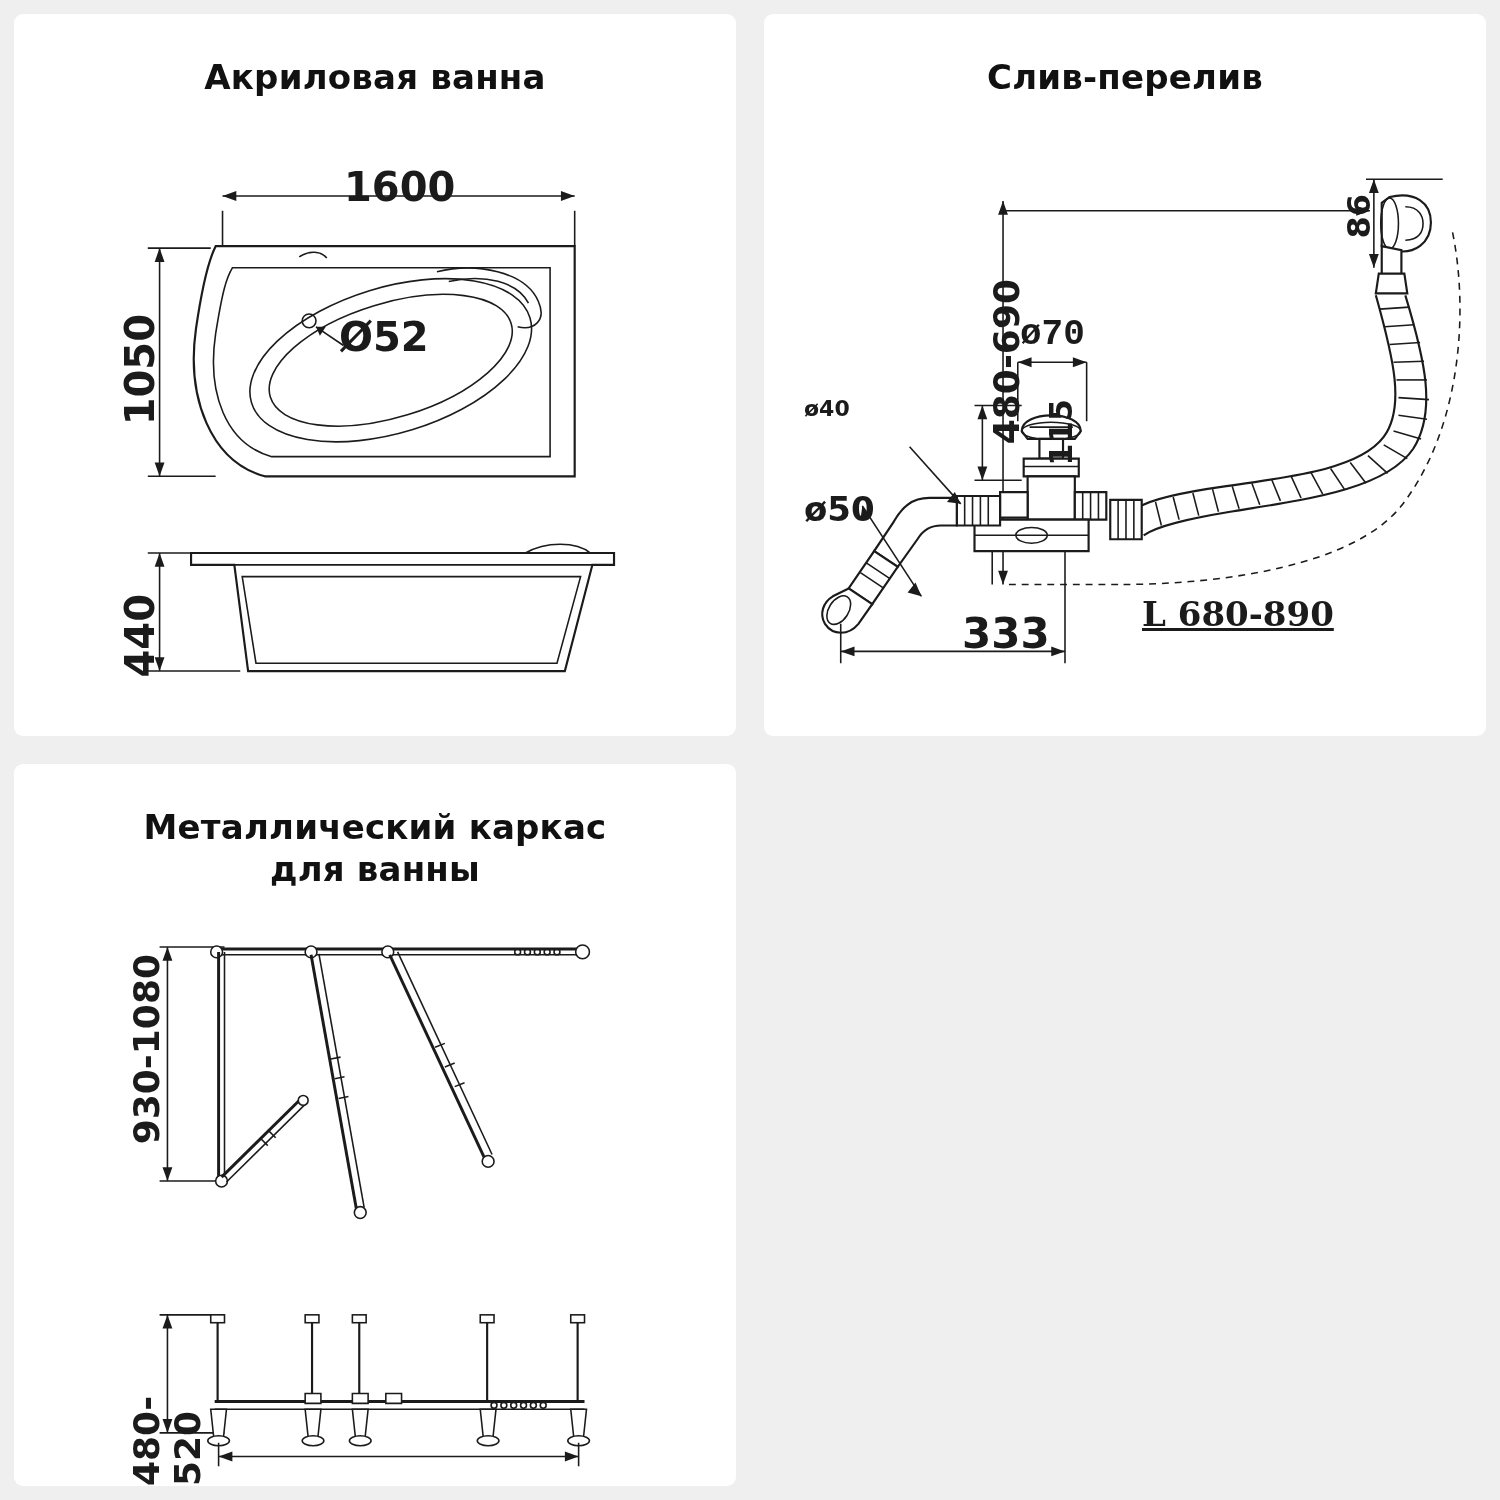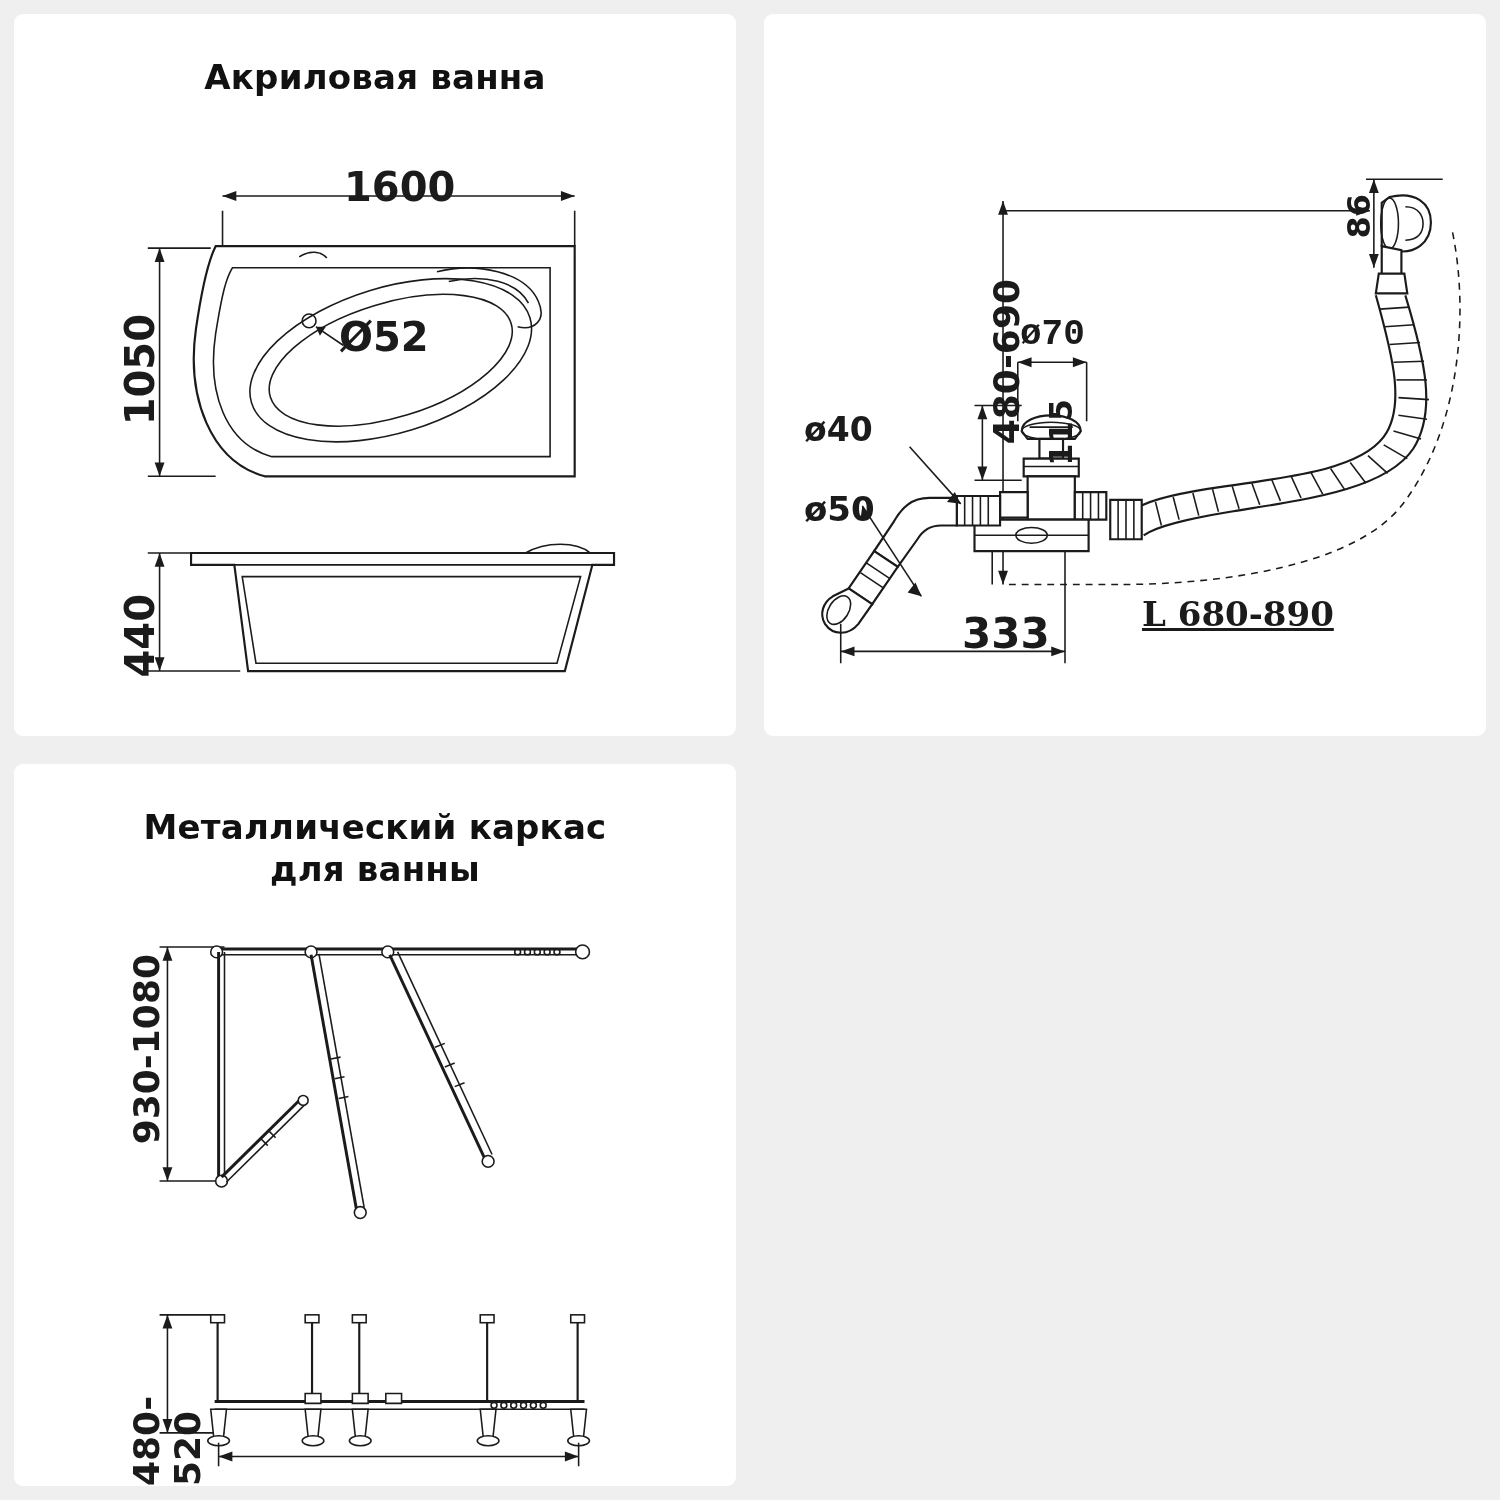--- a/index.html
+++ b/index.html
@@ -110,20 +110,21 @@
       <div style="position:absolute;left:0;top:0;width:100%;height:100%;">
         <div style="position:absolute;left:330px;top:150px;font-size:40px;font-weight:bold;">1600</div>
         <div style="position:absolute;left:103px;top:300px;font-size:40px;font-weight:bold;writing-mode:vertical-rl;transform:rotate(180deg);">1050</div>
         <div style="position:absolute;left:103px;top:580px;font-size:40px;font-weight:bold;writing-mode:vertical-rl;transform:rotate(180deg);">440</div>
         <div style="position:absolute;left:325px;top:300px;font-size:40px;font-weight:bold;">Ø52</div>
       </div>
     </div>
   </div>
 
   <div class="panel">
+    <div class="panel-title" style="top:42px;">Слив-перелив</div>
 
     <div class="svgwrap">
       <svg viewBox="0 0 734 734" preserveAspectRatio="xMidYMid meet">
 
         <g>
           <line class="ln thin" x1="243" y1="190" x2="243" y2="580"></line>
           <polygon points="243,190 238,204 248,204" fill="#1b1b1b"></polygon>
           <polygon points="243,580 238,566 248,566" fill="#1b1b1b"></polygon>
 
           <line class="ln thin" x1="243" y1="200" x2="616" y2="200"></line>
@@ -254,21 +255,21 @@
           <polygon points="306,648 292,643 292,653" fill="#1b1b1b"></polygon>
           <line class="ln thin" x1="78" y1="620" x2="78" y2="660"></line>
           <line class="ln thin" x1="306" y1="580" x2="306" y2="660"></line>
         </g>
       </svg>
 
       <div style="position:absolute;left:0;top:0;width:100%;height:100%;">
         <div style="position:absolute;left:222px;top:265px;font-size:36px;font-weight:bold;writing-mode:vertical-rl;transform:rotate(180deg);">480-690</div>
         <div style="position:absolute;left:256px;top:300px;font-size:36px;font-weight:bold;font-family:Liberation Mono, monospace;">ø70</div>
         <div style="position:absolute;left:278px;top:385px;font-size:32px;font-weight:bold;writing-mode:vertical-rl;transform:rotate(180deg);">115</div>
-        <div style="position:absolute;left:40px;top:396px;font-size:33px;font-weight:bold;">ø40</div>
+        <div style="position:absolute;left:40px;top:382px;font-size:22px;font-weight:bold;">ø40</div>
         <div style="position:absolute;left:40px;top:475px;font-size:34px;font-weight:bold;">ø50</div>
         <div style="position:absolute;left:198px;top:595px;font-size:42px;font-weight:bold;">333</div>
         <div style="position:absolute;left:378px;top:580px;font-size:34px;font-weight:bold;font-family:'DejaVu Serif',serif;text-decoration:underline;">L 680-890</div>
         <div style="position:absolute;left:576px;top:180px;font-size:32px;font-weight:bold;writing-mode:vertical-rl;transform:rotate(180deg);">86</div>
       </div>
     </div>
   </div>
 
   <div class="panel">
     <div class="panel-title" style="top:42px;">Металлический каркас</div>

